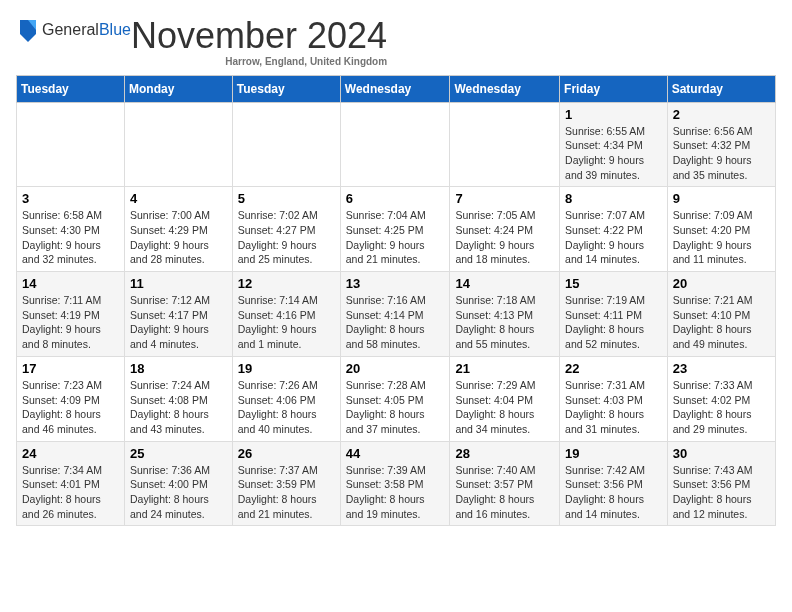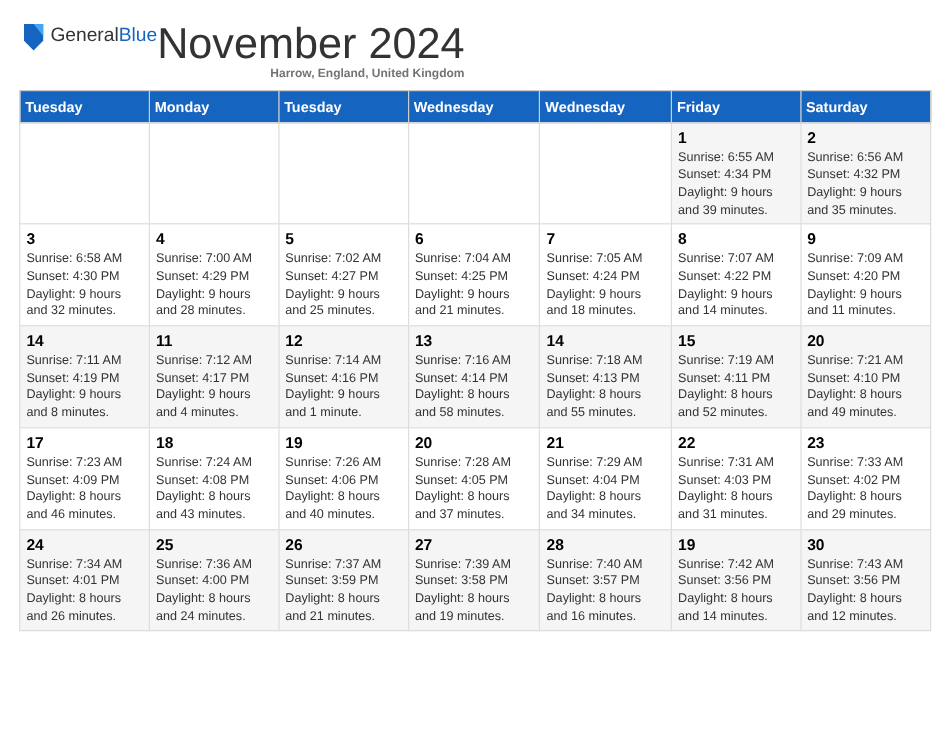--- a/index.html
+++ b/index.html
@@ -230,21 +230,21 @@
         </td>
         <td>
           <span class="day-number">25</span>
           <div class="day-info">Sunrise: 7:36 AM<br>Sunset: 4:00 PM<br>Daylight: 8 hours and 24 minutes.</div>
         </td>
         <td>
           <span class="day-number">26</span>
           <div class="day-info">Sunrise: 7:37 AM<br>Sunset: 3:59 PM<br>Daylight: 8 hours and 21 minutes.</div>
         </td>
         <td>
-          <span class="day-number">27</span>
+          <span class="day-number">44</span>
           <div class="day-info">Sunrise: 7:39 AM<br>Sunset: 3:58 PM<br>Daylight: 8 hours and 19 minutes.</div>
         </td>
         <td>
           <span class="day-number">28</span>
           <div class="day-info">Sunrise: 7:40 AM<br>Sunset: 3:57 PM<br>Daylight: 8 hours and 16 minutes.</div>
         </td>
         <td>
           <span class="day-number">19</span>
           <div class="day-info">Sunrise: 7:42 AM<br>Sunset: 3:56 PM<br>Daylight: 8 hours and 14 minutes.</div>
         </td>

